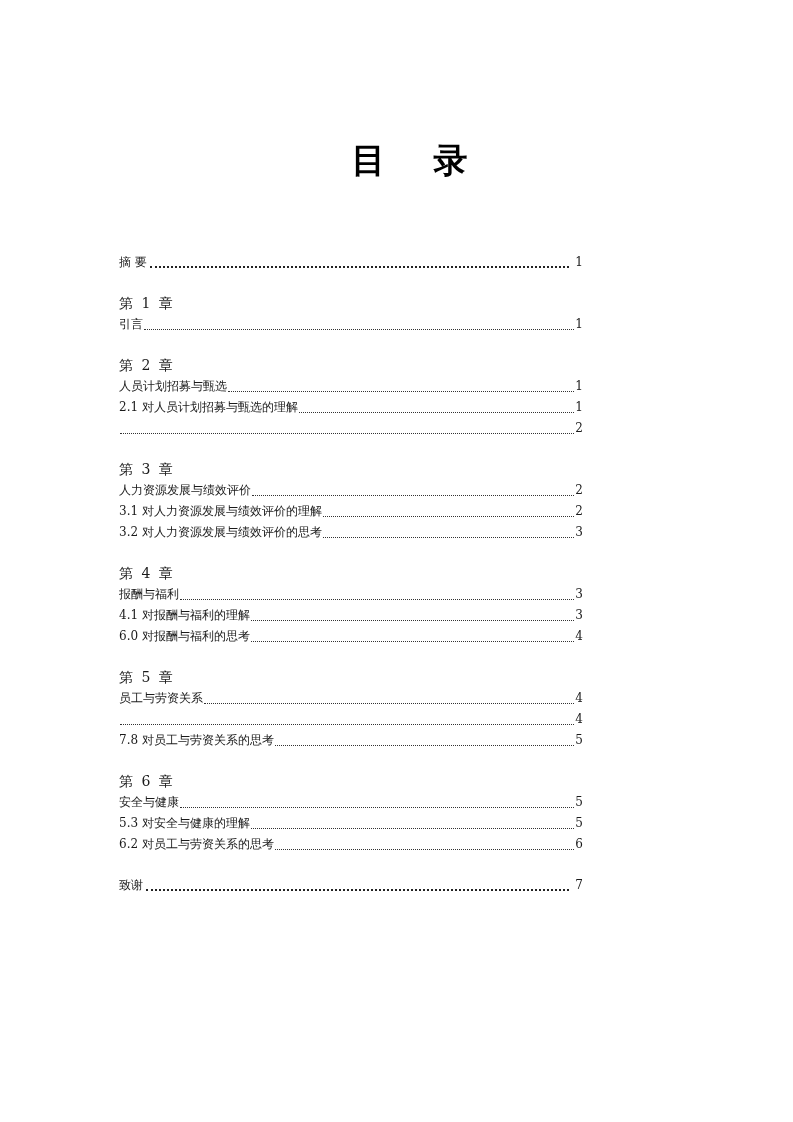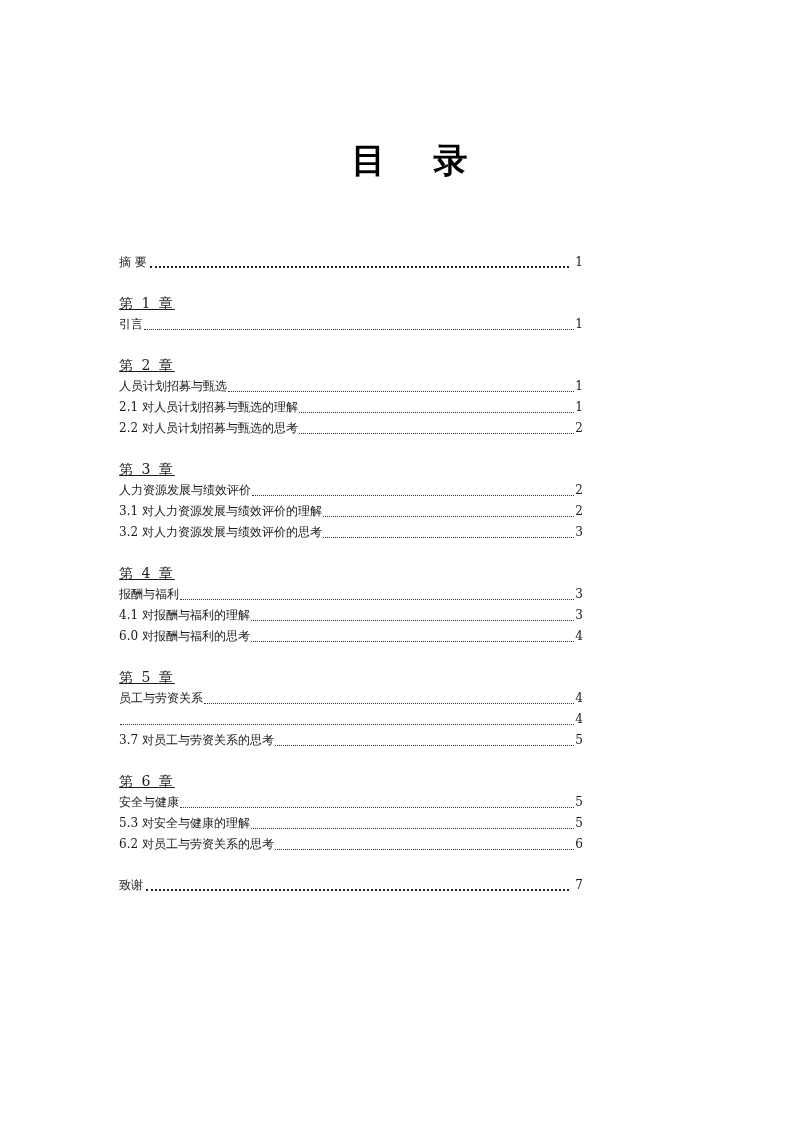--- a/index.html
+++ b/index.html
@@ -8,21 +8,21 @@
   .title { position: absolute; top: 138px; left: 0; width: 793px; text-align: center;
            font-size: 34px; font-weight: bold; letter-spacing: 18px; color: #000;
            font-family: "DejaVu Serif", serif; padding-left: 22px; }
   .toc { position: absolute; left: 119px; top: 252px; width: 464px; }
   .row { display: flex; align-items: baseline; height: 21px; font-size: 12px; line-height: 21px; white-space: nowrap; }
   .row .label { flex: 0 0 auto; }
   .row .leader { flex: 1 1 auto; overflow: hidden; margin: 0 1px; border-bottom: 1px dotted #333;
                  height: 0; align-self: center; margin-top: 9px; }
   .row.wide .leader { border-bottom: 2px dotted #222; margin-left: 3px; margin-right: 6px; }
   .row .page { flex: 0 0 auto; }
-  .chapter { height: 21px; font-size: 14px; line-height: 21px; letter-spacing: 2px; text-decoration: underline; }
+  .chapter { height: 21px; font-size: 14px; line-height: 21px; letter-spacing: 2px; }
   .gap { height: 20px; }
 </style>
 </head>
 <body>
 
 <div class="title">目 录</div>
 
 <div class="toc">
   <div class="row wide">
     <span class="label">摘 要</span>
@@ -44,21 +44,20 @@
     <span class="label">人员计划招募与甄选</span>
     <span class="leader"></span>
     <span class="page">1</span>
   </div>
   <div class="row">
     <span class="label">2.1 对人员计划招募与甄选的理解</span>
     <span class="leader"></span>
     <span class="page">1</span>
   </div>
   <div class="row">
-    <span class="label">2.2 对人员计划招募与甄选的思考</span>
     <span class="leader"></span>
     <span class="page">2</span>
   </div>
   <div class="gap"></div>
 
   <div class="chapter">第 3 章</div>
   <div class="row">
     <span class="label">人力资源发展与绩效评价</span>
     <span class="leader"></span>
     <span class="page">2</span>
@@ -97,21 +96,21 @@
   <div class="row">
     <span class="label">员工与劳资关系</span>
     <span class="leader"></span>
     <span class="page">4</span>
   </div>
   <div class="row">
     <span class="leader"></span>
     <span class="page">4</span>
   </div>
   <div class="row">
-    <span class="label">3.7 对员工与劳资关系的思考</span>
+    <span class="label">7.8 对员工与劳资关系的思考</span>
     <span class="leader"></span>
     <span class="page">5</span>
   </div>
   <div class="gap"></div>
 
   <div class="chapter">第 6 章</div>
   <div class="row">
     <span class="label">安全与健康</span>
     <span class="leader"></span>
     <span class="page">5</span>

